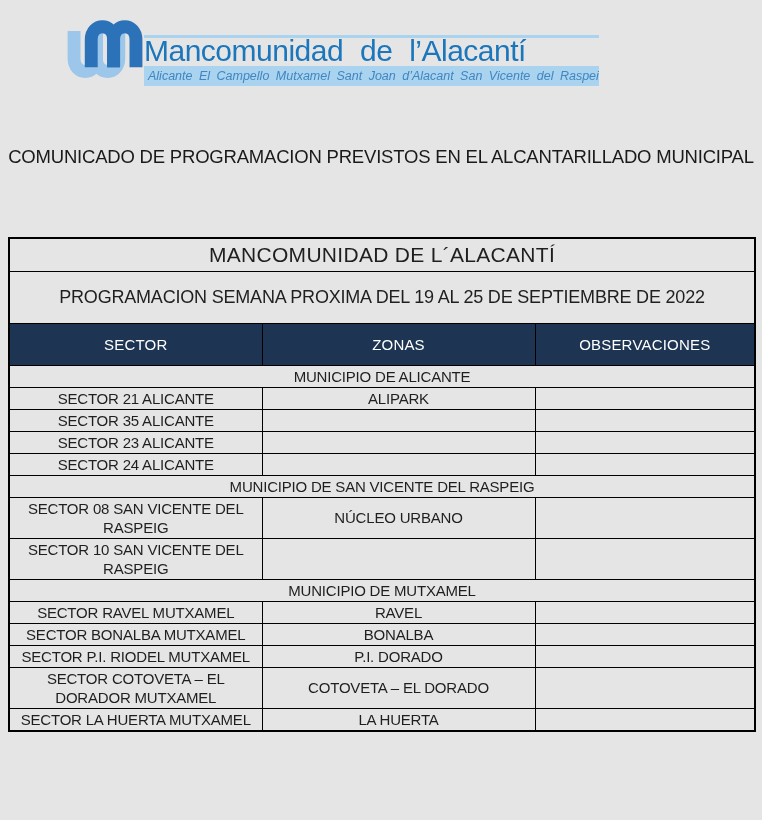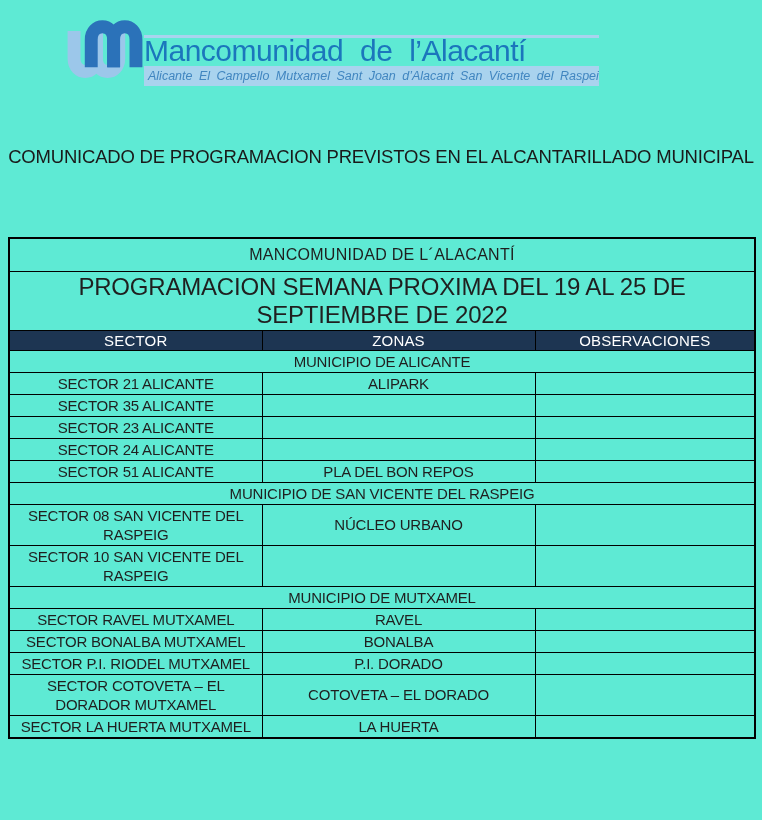--- a/index.html
+++ b/index.html
@@ -11,21 +11,21 @@
     --logo-light:#9cc7ea;
     --border:#000000;
     --text:#1f1f1f;
   }
   *{box-sizing:border-box;}
   html,body{margin:0;padding:0;}
   body{
     width:762px;height:820px;background:#ffffff;
     font-family:"Liberation Sans", sans-serif;color:var(--text);
   }
-  .page{position:relative;width:762px;height:820px;overflow:hidden;background:#5eead4;}
+  .page{position:relative;width:762px;height:820px;overflow:hidden;background:#e5e5e5;}
 
   
   .brand{position:absolute;left:62px;top:5px;width:545px;height:90px;}
   .brand-mark{position:absolute;left:0;top:2px;width:86px;height:86px;}
   .m-stroke{fill:none;stroke-width:15;}
   .m-dark{stroke:var(--logo-dark);}
   .m-light{stroke:var(--logo-light);}
   .brand-right{position:absolute;left:80px;top:0;width:458px;height:90px;}
   .brand-line{position:absolute;left:2px;top:30px;width:455px;height:3px;background:var(--light-blue);}
   .brand-title{
@@ -51,25 +51,25 @@
   table.main{
     position:absolute;left:8px;top:237px;width:746px;
     border-collapse:collapse;table-layout:fixed;
     border:2px solid var(--border);
   }
   table.main td, table.main th{
     border:1px solid var(--border);
     text-align:center;vertical-align:middle;
     padding:1px 6px;overflow:hidden;
   }
-  tr.r-title td{height:33px;font-size:16px;letter-spacing:0.3px;}
-  tr.r-sub td{height:52px;font-size:24px;letter-spacing:-0.2px;}
+  tr.r-title td{height:33px;font-size:21px;letter-spacing:0.3px;}
+  tr.r-sub td{height:52px;font-size:18px;letter-spacing:-0.2px;}
   tr.r-head th{
     height:19px;background:var(--header-bg);color:#ffffff;
-    font-weight:normal;font-size:15px;letter-spacing:0.2px;padding:1px 2px;
+    font-weight:normal;font-size:15px;letter-spacing:0.2px;padding:12px 2px;
   }
   tr.sec td{height:24px;font-size:19px;letter-spacing:-0.2px;}
   tbody.rows td{height:19px;font-size:15px;line-height:19px;letter-spacing:-0.2px;}
 </style>
 </head>
 <body>
 
 <div class="page">
 
   <div class="brand">
@@ -126,25 +126,20 @@
         <tr>
           <td>SECTOR 23 ALICANTE</td>
           <td></td>
           <td></td>
         </tr>
         <tr>
           <td>SECTOR 24 ALICANTE</td>
           <td></td>
           <td></td>
         </tr>
-        <tr>
-          <td>SECTOR 51 ALICANTE</td>
-          <td>PLA DEL BON REPOS</td>
-          <td></td>
-        </tr>
         <tr class="sec">
           <td colspan="3">MUNICIPIO DE SAN VICENTE DEL RASPEIG</td>
         </tr>
         <tr>
           <td>SECTOR 08 SAN VICENTE DEL RASPEIG</td>
           <td>NÚCLEO URBANO</td>
           <td></td>
         </tr>
         <tr>
           <td>SECTOR 10 SAN VICENTE DEL RASPEIG</td>

